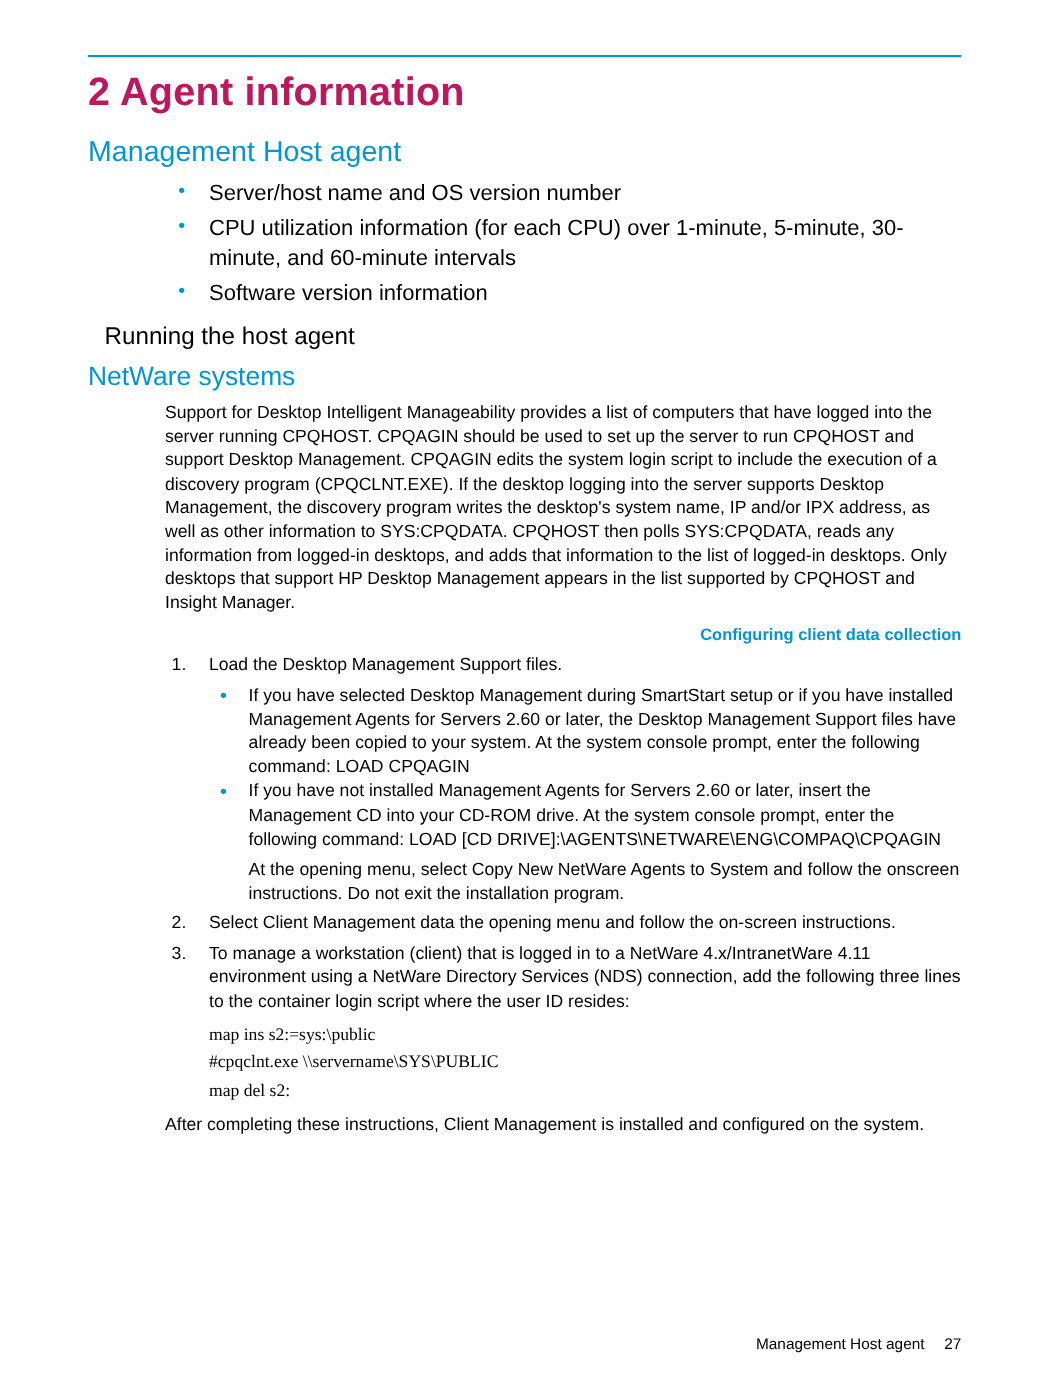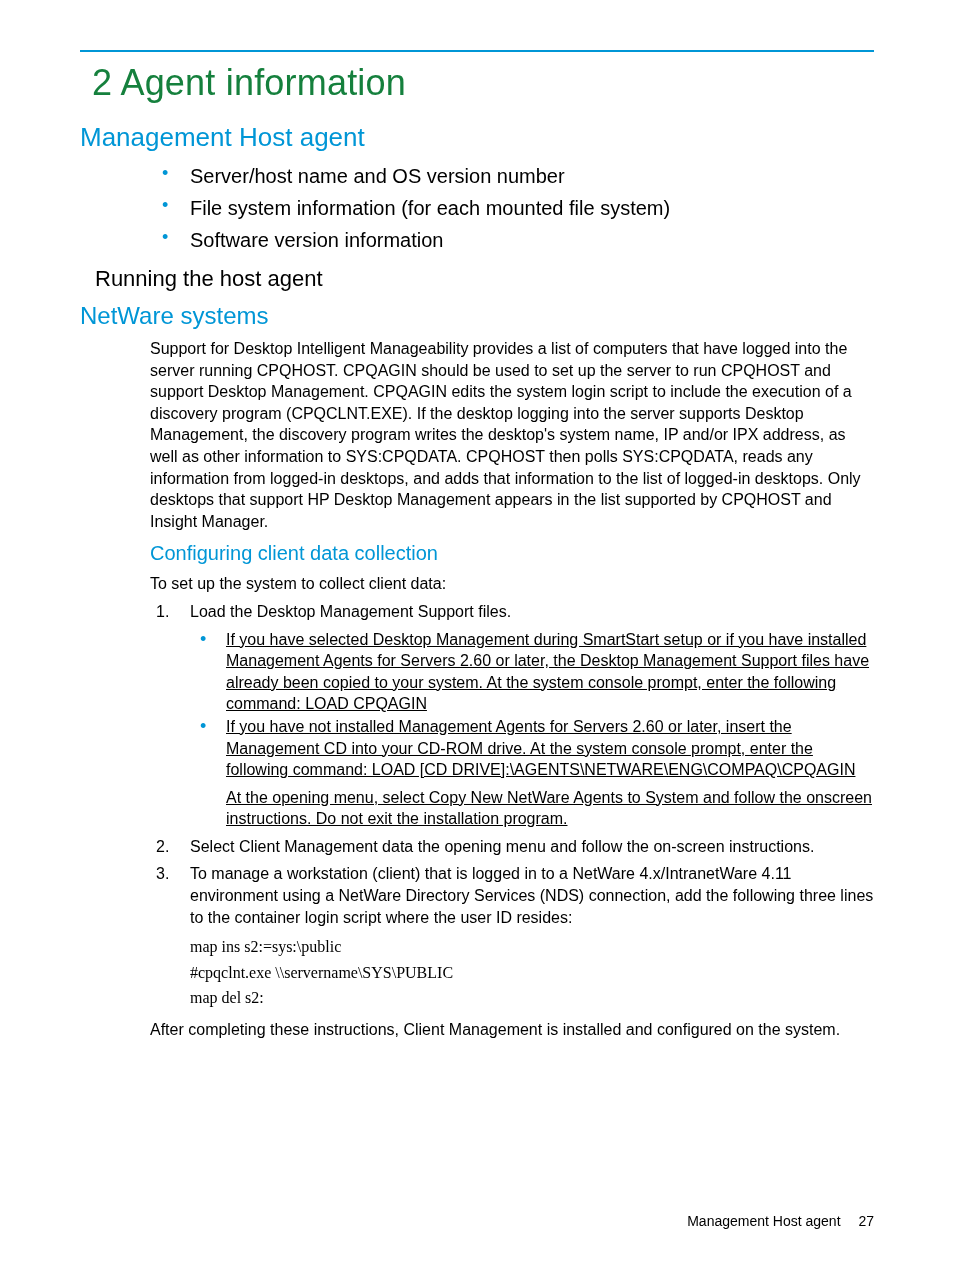--- a/index.html
+++ b/index.html
@@ -20,23 +20,23 @@
     padding: 50px 80px 40px 80px;
     position: relative;
   }
   .rule {
     border: none;
     border-top: 2px solid #0096d6;
     margin: 0 0 10px 0;
   }
   h1.chapter {
     font-size: 36px;
-    font-weight: 400;
-    color: #15803d;
-    margin: 6px 0 18px 12px;
+    font-weight: 700;
+    color: #be185d;
+    margin: 6px 0 18px 0;
     letter-spacing: 0.2px;
   }
   h2.sect1 {
     font-size: 26px;
     font-weight: 300;
     color: #0096d6;
     margin: 10px 0 10px 0;
   }
   h3.sect2 {
     font-size: 22px;
@@ -44,24 +44,25 @@
     color: #000000;
     margin: 12px 0 8px 15px;
   }
   h4.sect3 {
     font-size: 24px;
     font-weight: 300;
     color: #0096d6;
     margin: 10px 0 8px 0;
   }
   h5.sect4 {
-    font-size: 20px;
-    font-weight: 400;
+    font-size: 15px;
+    font-weight: 700;
     color: #0096d6;
     margin: 10px 0 8px 70px;
+    text-align: right;
   }
   p.body {
     font-size: 16px;
     line-height: 1.35;
     margin: 6px 0 6px 70px;
     font-weight: 300;
   }
   ul.bullets {
     list-style: none;
     margin: 4px 0 8px 70px;
@@ -111,21 +112,20 @@
     margin: 6px 0 6px 0;
     padding: 0;
   }
   ul.sub-bullets > li {
     position: relative;
     padding-left: 36px;
     font-size: 16px;
     line-height: 1.35;
     margin: 1px 0;
     font-weight: 300;
-    text-decoration: underline;
   }
   ul.sub-bullets > li::before {
     content: "•";
     position: absolute;
     left: 10px;
     top: 0;
     color: #0096d6;
     font-size: 18px;
     line-height: 1.2;
   }
@@ -158,33 +158,32 @@
 
   <hr class="rule">
 
   <h1 class="chapter">2 Agent information</h1>
 
   <h2 class="sect1">Management Host agent</h2>
 
 
   <ul class="bullets">
     <li>Server/host name and OS version number</li>
-    <li>File system information (for each mounted file system)</li>
+    <li>CPU utilization information (for each CPU) over 1-minute, 5-minute, 30-minute, and 60-minute intervals</li>
     <li>Software version information</li>
   </ul>
 
   <h3 class="sect2">Running the host agent</h3>
 
   <h4 class="sect3">NetWare systems</h4>
 
   <p class="body">Support for Desktop Intelligent Manageability provides a list of computers that have logged into the server running CPQHOST. CPQAGIN should be used to set up the server to run CPQHOST and support Desktop Management. CPQAGIN edits the system login script to include the execution of a discovery program (CPQCLNT.EXE). If the desktop logging into the server supports Desktop Management, the discovery program writes the desktop's system name, IP and/or IPX address, as well as other information to SYS:CPQDATA. CPQHOST then polls SYS:CPQDATA, reads any information from logged-in desktops, and adds that information to the list of logged-in desktops. Only desktops that support HP Desktop Management appears in the list supported by CPQHOST and Insight Manager.</p>
 
   <h5 class="sect4">Configuring client data collection</h5>
 
-  <p class="body">To set up the system to collect client data:</p>
 
   <ol class="steps">
     <li>
       <span>Load the Desktop Management Support files.</span>
       <ul class="sub-bullets">
         <li>If you have selected Desktop Management during SmartStart setup or if you have installed Management Agents for Servers 2.60 or later, the Desktop Management Support files have already been copied to your system. At the system console prompt, enter the following command: LOAD CPQAGIN</li>
         <li>
           <span>If you have not installed Management Agents for Servers 2.60 or later, insert the Management CD into your CD-ROM drive. At the system console prompt, enter the following command: LOAD [CD DRIVE]:\AGENTS\NETWARE\ENG\COMPAQ\CPQAGIN</span>
           <div class="sub-para" style="margin-left:0;">At the opening menu, select Copy New NetWare Agents to System and follow the onscreen instructions. Do not exit the installation program.</div>
         </li>

